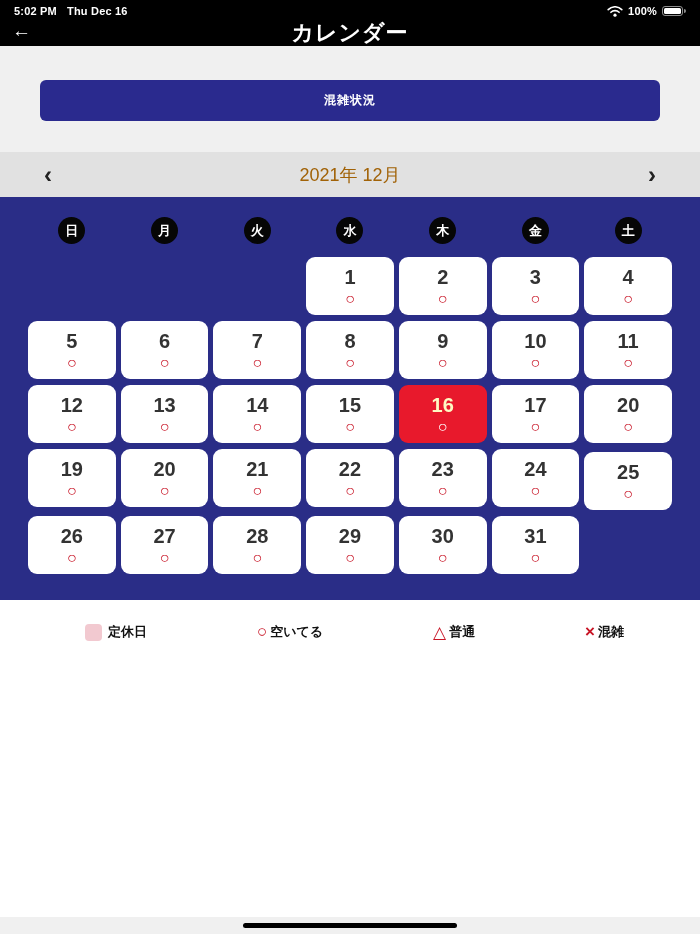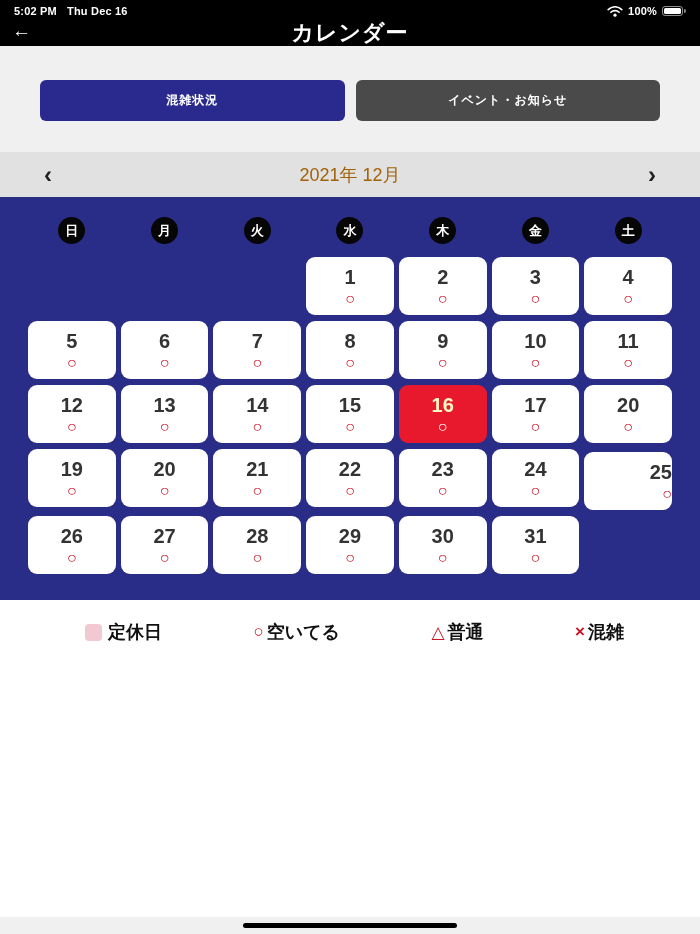--- a/index.html
+++ b/index.html
@@ -85,34 +85,34 @@
     font-size: 13px; font-weight: 700; display: flex; align-items: center; justify-content: center;
   }
   .week {
     display: grid; grid-template-columns: repeat(7, 1fr); column-gap: 5px; margin-bottom: 6px;
   }
   .day-cell {
     height: 58px; background: #fff; border-radius: 9px; display: flex; flex-direction: column;
     align-items: center; justify-content: center; cursor: pointer; padding-top: 2px;
   }
   .day-cell.empty { background: transparent; cursor: default; }
-  .week:nth-child(4) .day-cell:nth-child(7) { margin-top: 3px; align-items: flex-end; } 
+  .week:nth-child(4) .day-cell:nth-child(7) { margin-top: 3px; } 
   .day-number { font-size: 20px; font-weight: 700; color: #333; line-height: 23px; }
   .day-mark { font-size: 16px; font-weight: 700; color: var(--mark-red); line-height: 19px; }
   .day-cell.selected { background: var(--red); }
   .day-cell.selected .day-number { color: #fef9c3; }
   .day-cell.selected .day-mark { color: #fff; }
 
   
   .legend {
     display: flex; justify-content: space-between; align-items: center;
     padding: 0 76px 0 85px; margin-top: 17px; height: 30px;
   }
   .legend-item { display: flex; align-items: center; gap: 3px; }
-  .legend-label { font-size: 18px; font-weight: 700; color: #111; }
+  .legend-label { font-size: 13px; font-weight: 700; color: #111; }
   .legend-swatch {
     width: 17px; height: 17px; background: var(--pink); border-radius: 4px;
     display: inline-block; margin-right: 3px;
   }
   .legend-sym { font-size: 17px; font-weight: 700; color: var(--mark-red); }
 
   
   .bottom-strip {
     position: absolute; left: 0; bottom: 0; width: 700px; height: 17px;
     background: #f0f0f0; display: flex; align-items: center; justify-content: center;
@@ -144,21 +144,20 @@
     </div>
   </div>
   <div class="nav-bar">
     <button class="back-button">←</button>
     <div class="nav-title">カレンダー</div>
   </div>
 </header>
 
 <section class="tab-section">
   <button class="tab-btn active">混雑状況</button>
-  <button class="tab-btn inactive">イベント・お知らせ</button>
 </section>
 
 <section class="month-bar">
   <button class="month-arrow prev">‹</button>
   <div class="month-label">2021年 12月</div>
   <button class="month-arrow next">›</button>
 </section>
 
 <section class="calendar">
   <div class="weekday-row">

